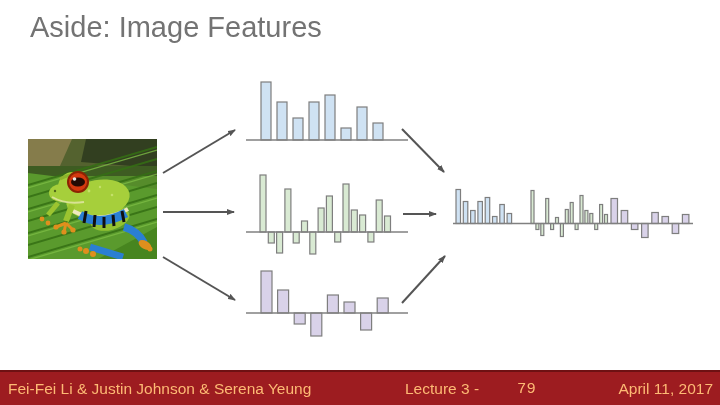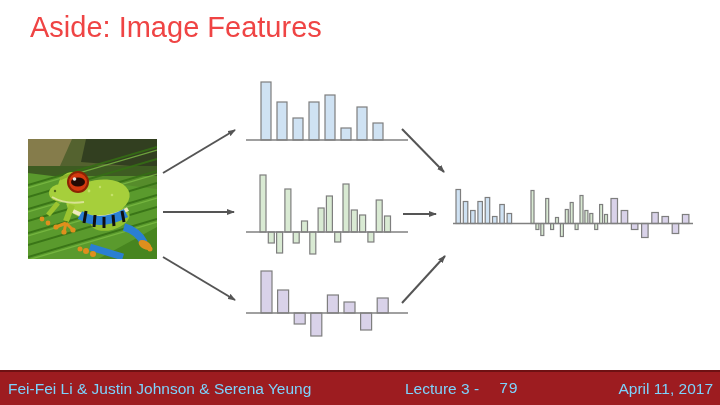--- a/index.html
+++ b/index.html
@@ -9,21 +9,21 @@
     background:#ffffff;
     overflow:hidden;
     font-family:"Liberation Sans", sans-serif;
   }
   .title{
     position:absolute;
     left:30px;top:11px;
     margin:0;
     font-size:29px;
     font-weight:400;
-    color:#ef4444;
+    color:#737373;
     letter-spacing:0;
   }
   .diagram{
     position:absolute;
     left:0;top:0;
     width:720px;height:405px;
   }
   .footer{
     position:absolute;
     left:0;right:0;bottom:0;
@@ -33,21 +33,21 @@
     box-sizing:content-box;
     color:#ffffff;
     font-size:15.5px;
   }
   .footer .authors{
     position:absolute;left:8px;top:0;height:33px;
     display:flex;align-items:center;
   }
   .footer .lecture{
     position:absolute;left:405px;top:0;height:33px;
-    display:flex;align-items:center;
+    display:flex;align-items:center;gap:18px;
   }
   .footer .lecture .pg{margin-left:20px;font-family:Liberation Mono, monospace;}
   .footer .date{
     position:absolute;right:7px;top:0;height:33px;
     display:flex;align-items:center;
   }
 </style>
 </head>
 <body>
 
@@ -221,21 +221,21 @@
         <rect x="631.4000000000001" y="223.5" width="6.5" height="6" fill="#d9d2e9" stroke="#7e7e7e" stroke-width="1.2"></rect>
         <rect x="641.6000000000001" y="223.5" width="6.5" height="14" fill="#d9d2e9" stroke="#7e7e7e" stroke-width="1.2"></rect>
         <rect x="651.8000000000002" y="212.5" width="6.5" height="11" fill="#d9d2e9" stroke="#7e7e7e" stroke-width="1.2"></rect>
         <rect x="662.0000000000002" y="216.5" width="6.5" height="7" fill="#d9d2e9" stroke="#7e7e7e" stroke-width="1.2"></rect>
         <rect x="672.2000000000003" y="223.5" width="6.5" height="10" fill="#d9d2e9" stroke="#7e7e7e" stroke-width="1.2"></rect>
         <rect x="682.4000000000003" y="214.5" width="6.5" height="9" fill="#d9d2e9" stroke="#7e7e7e" stroke-width="1.2"></rect>
         <line x1="453" x2="693" y1="223.5" y2="223.5" stroke="#808080" stroke-width="1.5"></line>
       </g>
   </svg>
 
-  <footer class="footer" style="background: rgb(157, 28, 32); border-top-color: rgb(110, 17, 19); color: #7dd3fc;">
+  <footer class="footer" style="background: rgb(157, 28, 32); border-top-color: rgb(110, 17, 19); color: #fdba74;">
     <span class="authors">Fei-Fei Li &amp; Justin Johnson &amp; Serena Yeung</span>
     <span class="lecture">
       <span>Lecture 3 -</span>
       <span class="pg">79</span>
     </span>
     <span class="date">April 11, 2017</span>
   </footer>
 
 </div>
 

